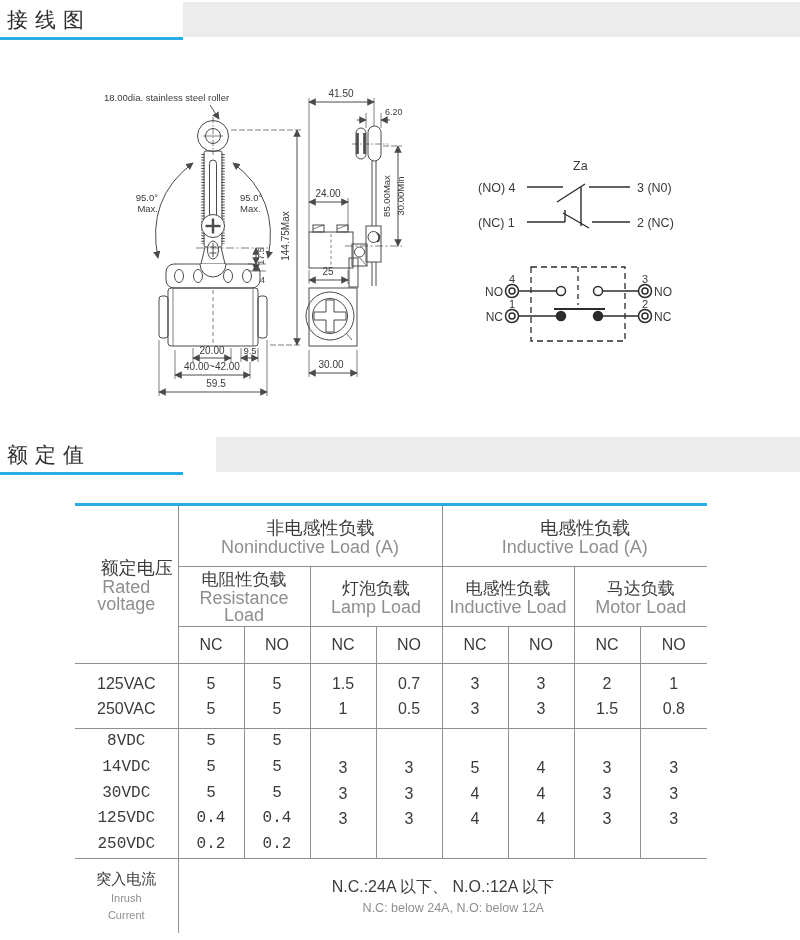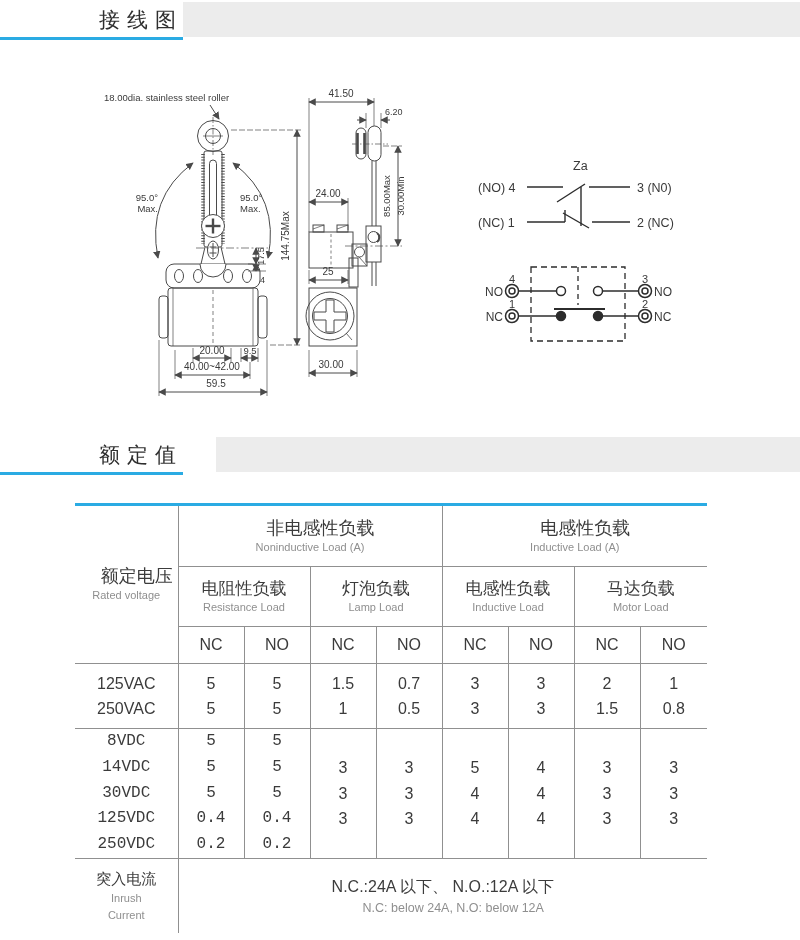--- a/index.html
+++ b/index.html
@@ -2,38 +2,38 @@
 <html><head>
 <meta charset="utf-8">
 <style>
   * { margin:0; padding:0; box-sizing:border-box; }
   body { font-family:"Liberation Sans", sans-serif; background:#fff; }
   .page { position:relative; width:800px; height:940px; background:#fff; overflow:hidden; }
 
   
   .sec-header { position:absolute; left:0; width:800px; height:38px; display:flex; }
   .sec-tab { width:183px; height:38px; background:#fff; border-bottom:3px solid #2aabe3;
-             display:flex; align-items:center; justify-content:flex-end; }
+             display:flex; align-items:center; justify-content:flex-start; }
   .sec-title { font-size:21px; font-weight:500; color:#2e2e2e; letter-spacing:7px; text-indent:7px; }
   .sec-bar { flex:1; height:35px; background:#ececec; }
 
   
   .diagram { position:absolute; left:0; top:0; width:800px; height:432px; }
   .diagram text { fill:#3a3a3a; font-family:"Liberation Sans", sans-serif; }
 
   
   table.ratings { position:absolute; left:75px; top:503px; width:632px;
                   border-collapse:collapse; table-layout:fixed;
                   border-top:3px solid #2aabe3; color:#3b3b3b; }
   table.ratings td { padding:0; text-align:center; vertical-align:middle;
                      font-size:16px; color:#3b3b3b; }
   .bl { border-left:1px solid #909090; }
   .bb { border-bottom:1px solid #909090; }
   .zh-big { font-size:18px; color:#3c3c3c; line-height:22px;padding-left:21px; }
-  .en-sub { font-size:11px; color:#8f8f8f; line-height:17px; }
+  .en-sub { font-size:18px; color:#8f8f8f; line-height:17px; }
   .zh-mid { font-size:17px; color:#3c3c3c; line-height:21px; }
   .pol { font-size:15px; color:#3c3c3c; }
   td.vlabel { text-align:right; padding-right:20px; }
   .r2 div { line-height:25px; }
   td.row-d { vertical-align:top; padding-top:7px; }
   td.row-e { vertical-align:top; }
   td.row-e div { line-height:25.8px; }
   .pt12 { padding-top:12px;font-family:Liberation Mono, monospace; }
   .pt2 { padding-top:2px; }
   .inrush-zh { font-size:15px; color:#3c3c3c; line-height:22px; }

